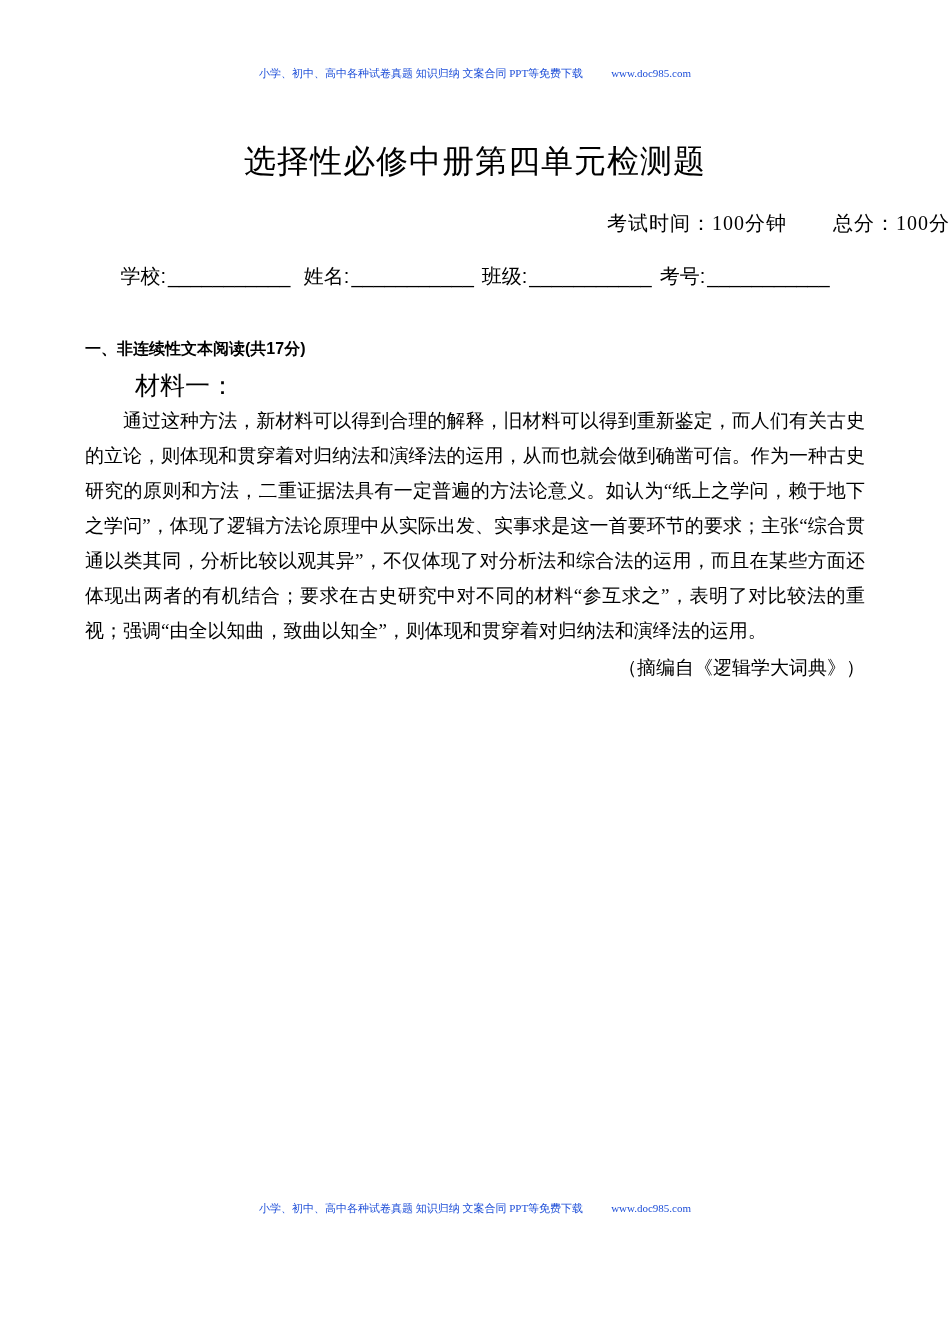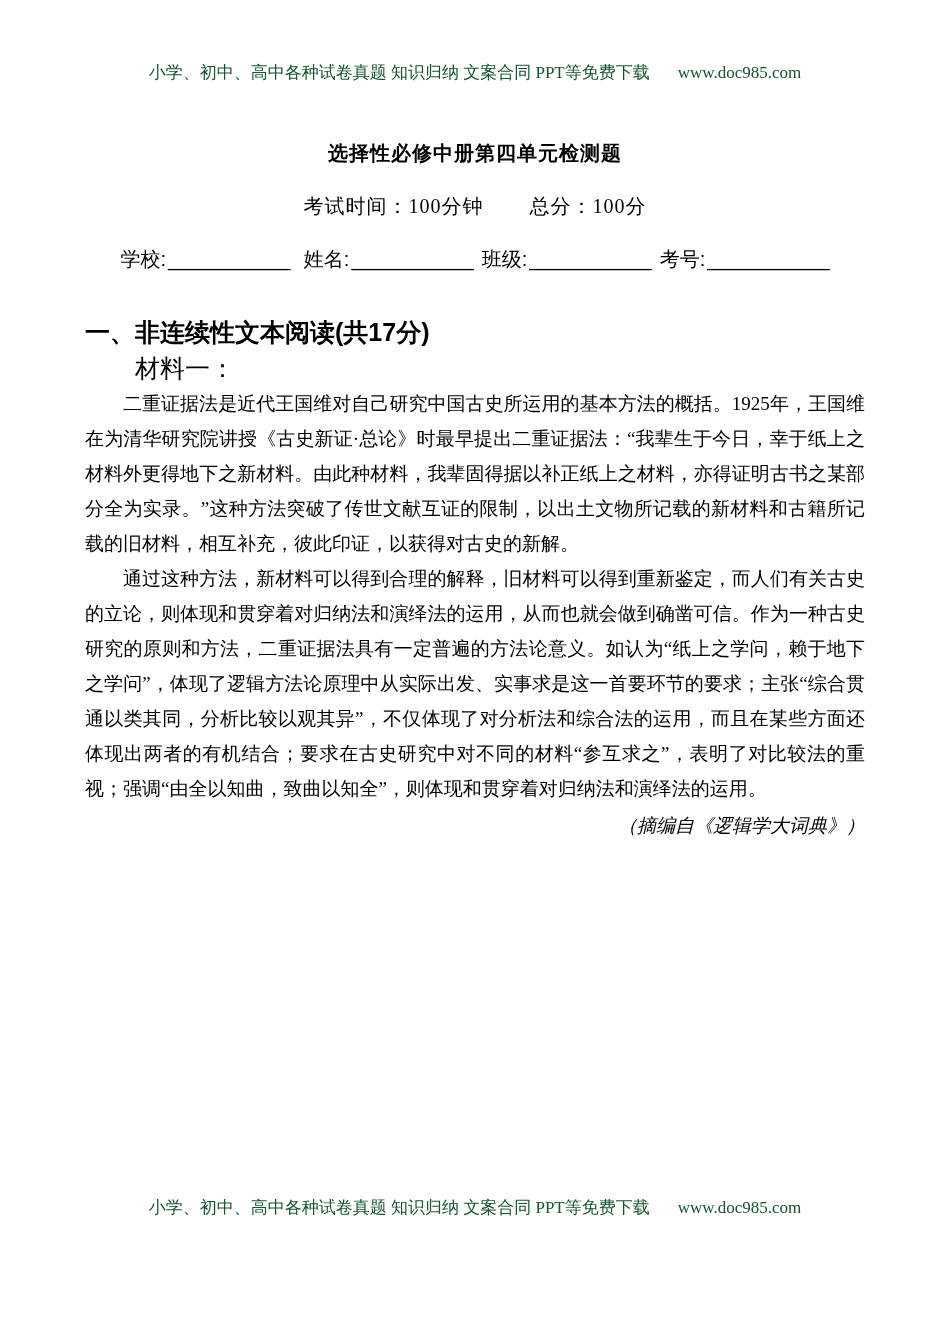--- a/index.html
+++ b/index.html
@@ -12,36 +12,36 @@
   }
   .page {
     position: relative;
     width: 950px;
     height: 1344px;
     overflow: hidden;
     background: #ffffff;
   }
   .runner {
     text-align: center;
-    font-size: 17px;
-    color: #14532d;
+    font-size: 11px;
+    color: #1d4ed8;
     line-height: 18px;
   }
   .header { padding-top: 64px; }
   .runner-url { margin-left: 28px; }
   .doc-title {
     text-align: center;
     font-family: "Liberation Sans", "DejaVu Sans", sans-serif;
-    font-size: 20px;
-    font-weight: bold;
+    font-size: 32px;
+    font-weight: normal;
     letter-spacing: 1px;
     margin: 58px 0 0 0;
   }
   .exam-info {
-    text-align: center;
+    text-align: right;
     font-size: 20px;
     margin-top: 26px;
     letter-spacing: 1px;
   }
   .exam-total { margin-left: 46px; }
   .form-line {
     text-align: center;
     margin-top: 26px;
     font-family: "Liberation Sans", "DejaVu Sans", sans-serif;
     font-size: 20px;
@@ -50,21 +50,21 @@
   .fl-label { margin-left: 8px; }
   .fl-label.first { margin-left: 0; }
   .fl-blank { margin-left: 2px; letter-spacing: 0; }
   .content {
     padding: 0 85px;
     margin-top: 44px;
   }
   .sec-heading {
     font-family: "Liberation Sans", "DejaVu Sans", sans-serif;
     font-weight: bold;
-    font-size: 25px;
+    font-size: 16px;
     line-height: 30px;
     margin: 0;
   }
   .intro {
     font-size: 19px;
     line-height: 30px;
     margin: 0;
   }
   .mat-label {
     font-size: 25px;
@@ -77,21 +77,20 @@
     line-height: 35px;
     text-indent: 2em;
     text-align: justify;
     margin: 0;
   }
   .attribution {
     font-size: 19px;
     line-height: 35px;
     text-align: right;
     margin: 2px 0 0 0;
-    font-style: italic;
   }
   .footer {
     position: absolute;
     left: 0;
     right: 0;
     top: 1196px;
     background: #ffffff;
     padding: 3px 0 6px 0;
     z-index: 5;
   }
@@ -113,21 +112,20 @@
 
   <div class="form-line">
     <span class="fl-label first">学校:</span><span class="fl-blank">___________</span>
     <span class="fl-label">姓名:</span><span class="fl-blank">___________</span><span class="fl-label">班级:</span><span class="fl-blank">___________</span><span class="fl-label">考号:</span><span class="fl-blank">___________</span>
   </div>
 
   <div class="content">
     <p class="sec-heading">一、非连续性文本阅读(共17分)</p>
 
     <p class="mat-label">材料一：</p>
-    <p class="para">二重证据法是近代王国维对自己研究中国古史所运用的基本方法的概括。1925年，王国维在为清华研究院讲授《古史新证·总论》时最早提出二重证据法：“我辈生于今日，幸于纸上之材料外更得地下之新材料。由此种材料，我辈固得据以补正纸上之材料，亦得证明古书之某部分全为实录。”这种方法突破了传世文献互证的限制，以出土文物所记载的新材料和古籍所记载的旧材料，相互补充，彼此印证，以获得对古史的新解。</p>
     <p class="para">通过这种方法，新材料可以得到合理的解释，旧材料可以得到重新鉴定，而人们有关古史的立论，则体现和贯穿着对归纳法和演绎法的运用，从而也就会做到确凿可信。作为一种古史研究的原则和方法，二重证据法具有一定普遍的方法论意义。如认为“纸上之学问，赖于地下之学问”，体现了逻辑方法论原理中从实际出发、实事求是这一首要环节的要求；主张“综合贯通以类其同，分析比较以观其异”，不仅体现了对分析法和综合法的运用，而且在某些方面还体现出两者的有机结合；要求在古史研究中对不同的材料“参互求之”，表明了对比较法的重视；强调“由全以知曲，致曲以知全”，则体现和贯穿着对归纳法和演绎法的运用。</p>
     <p class="attribution">（摘编自《逻辑学大词典》）</p>
 
   </div>
 
   <div class="runner footer">
     <span>小学、初中、高中各种试卷真题 知识归纳 文案合同 PPT等免费下载</span><span class="runner-url">www.doc985.com</span>
   </div>
 
 </div>

